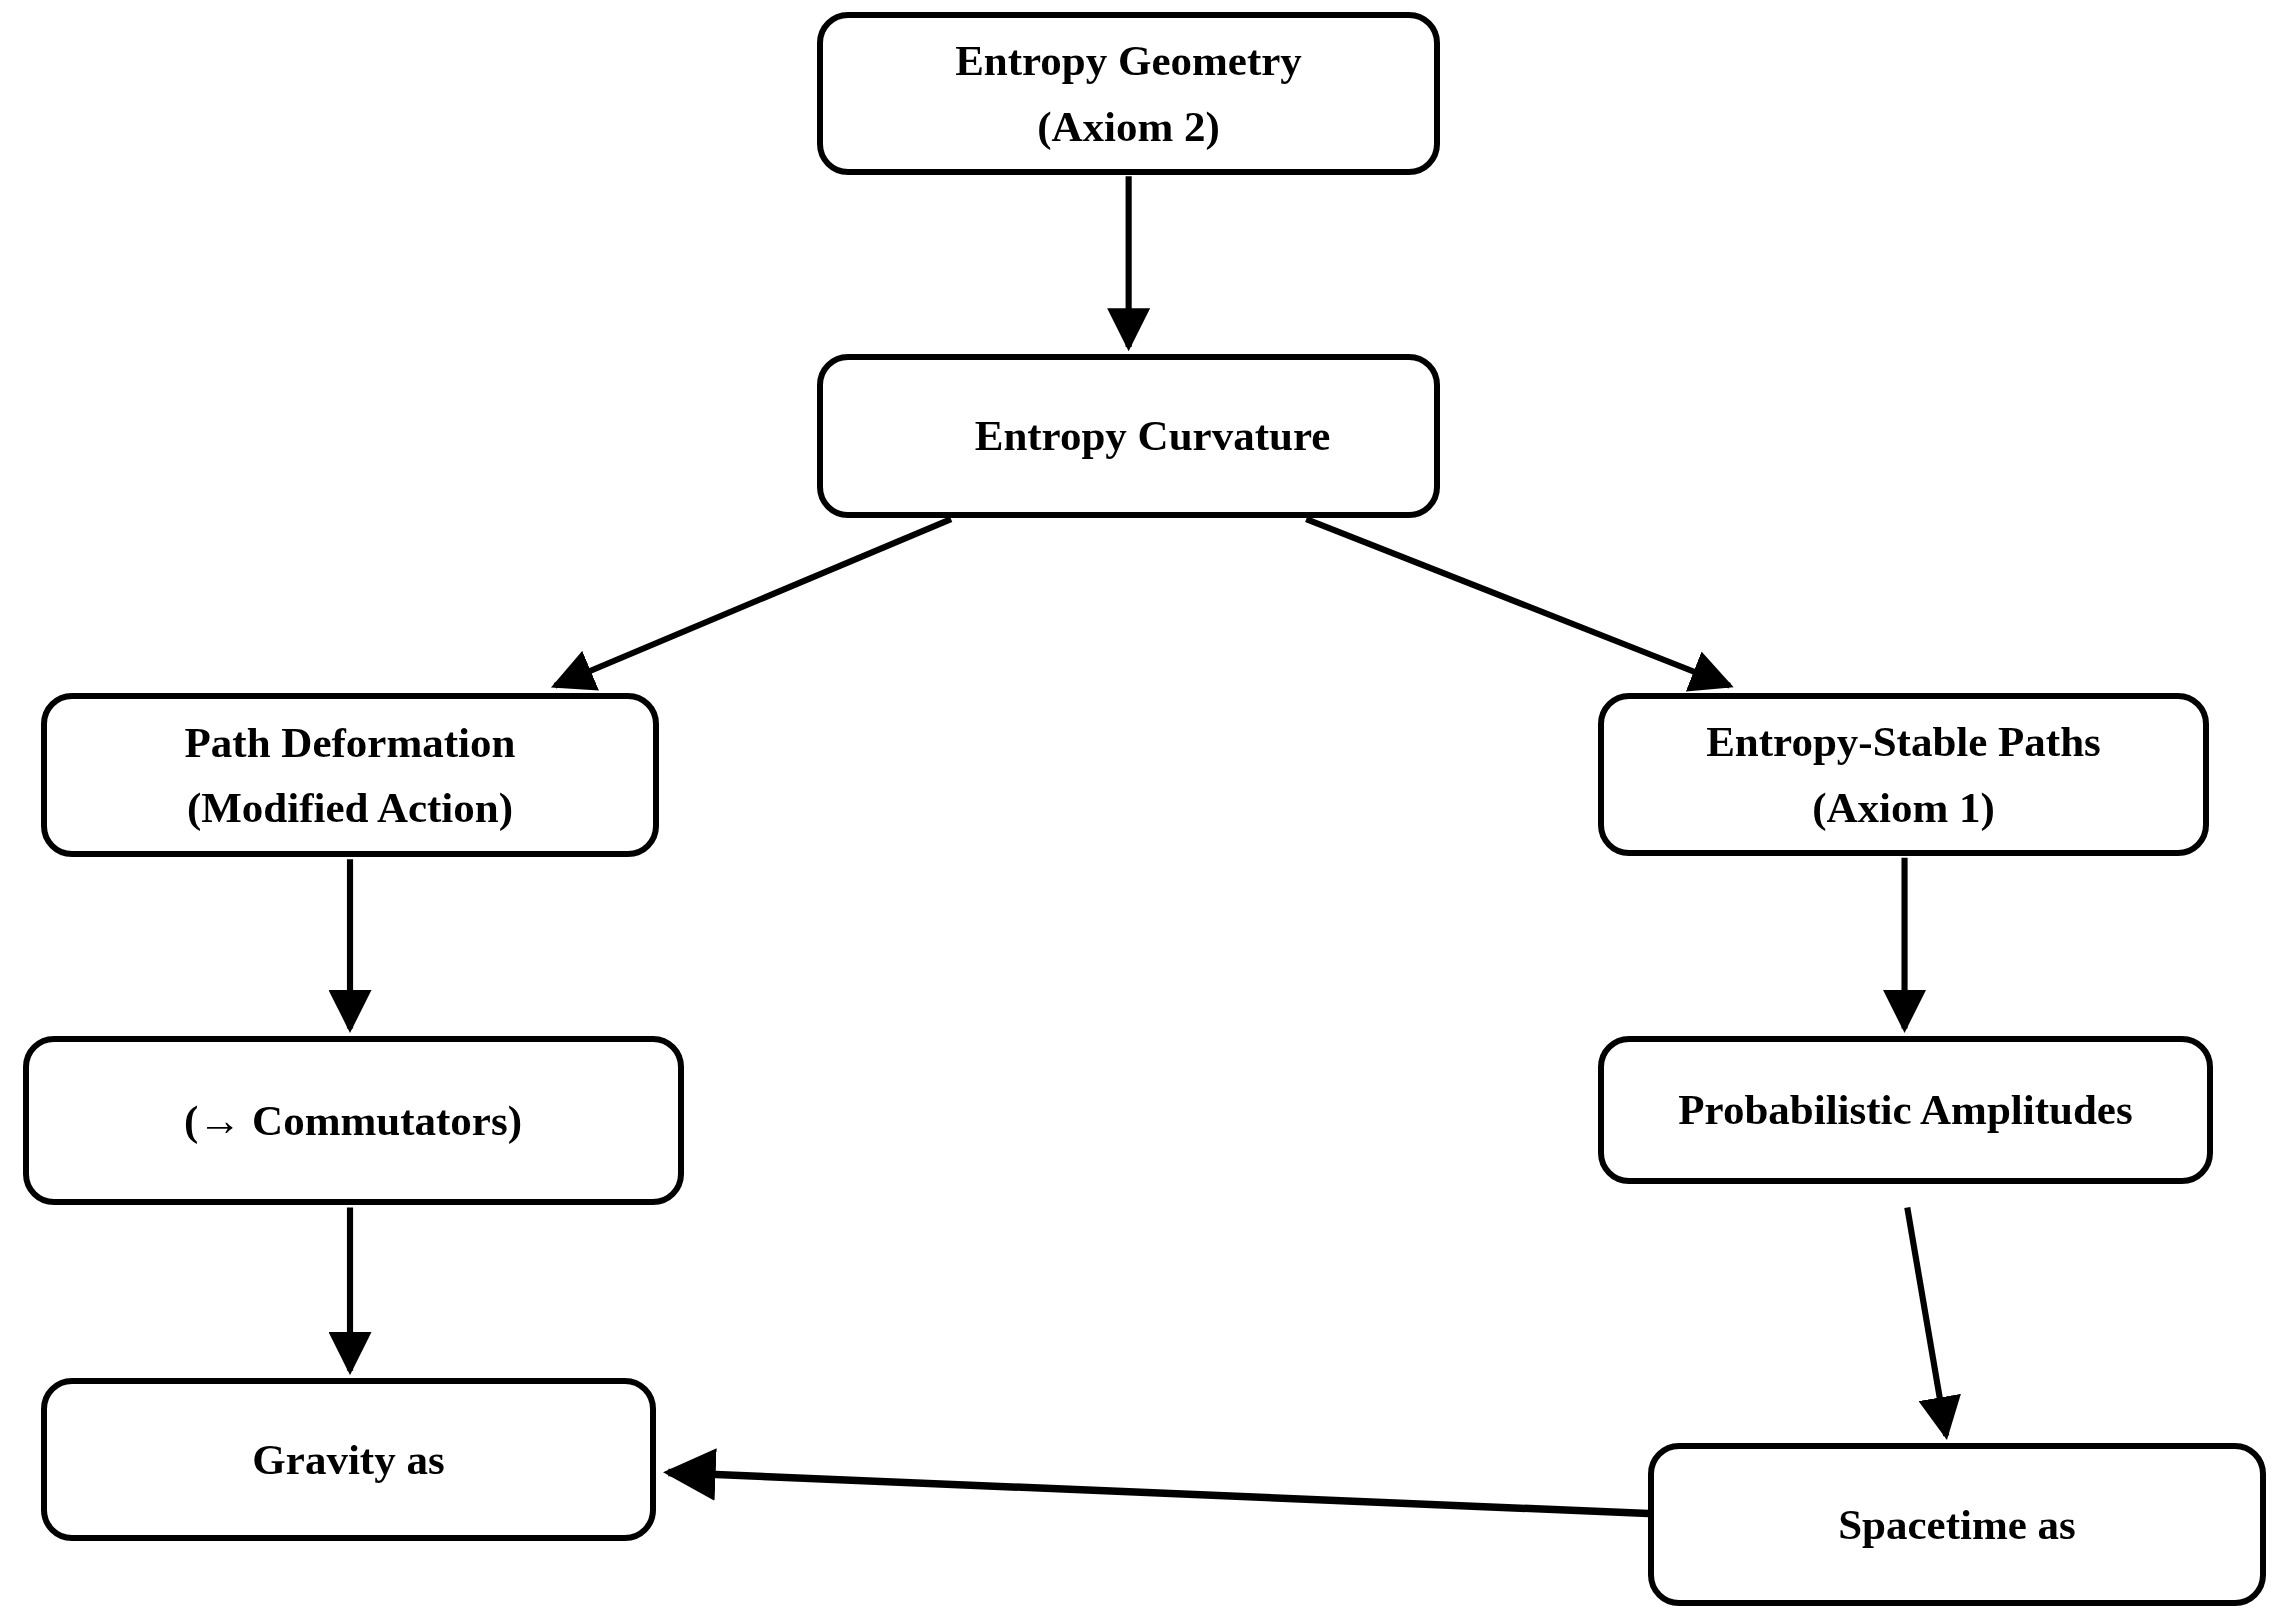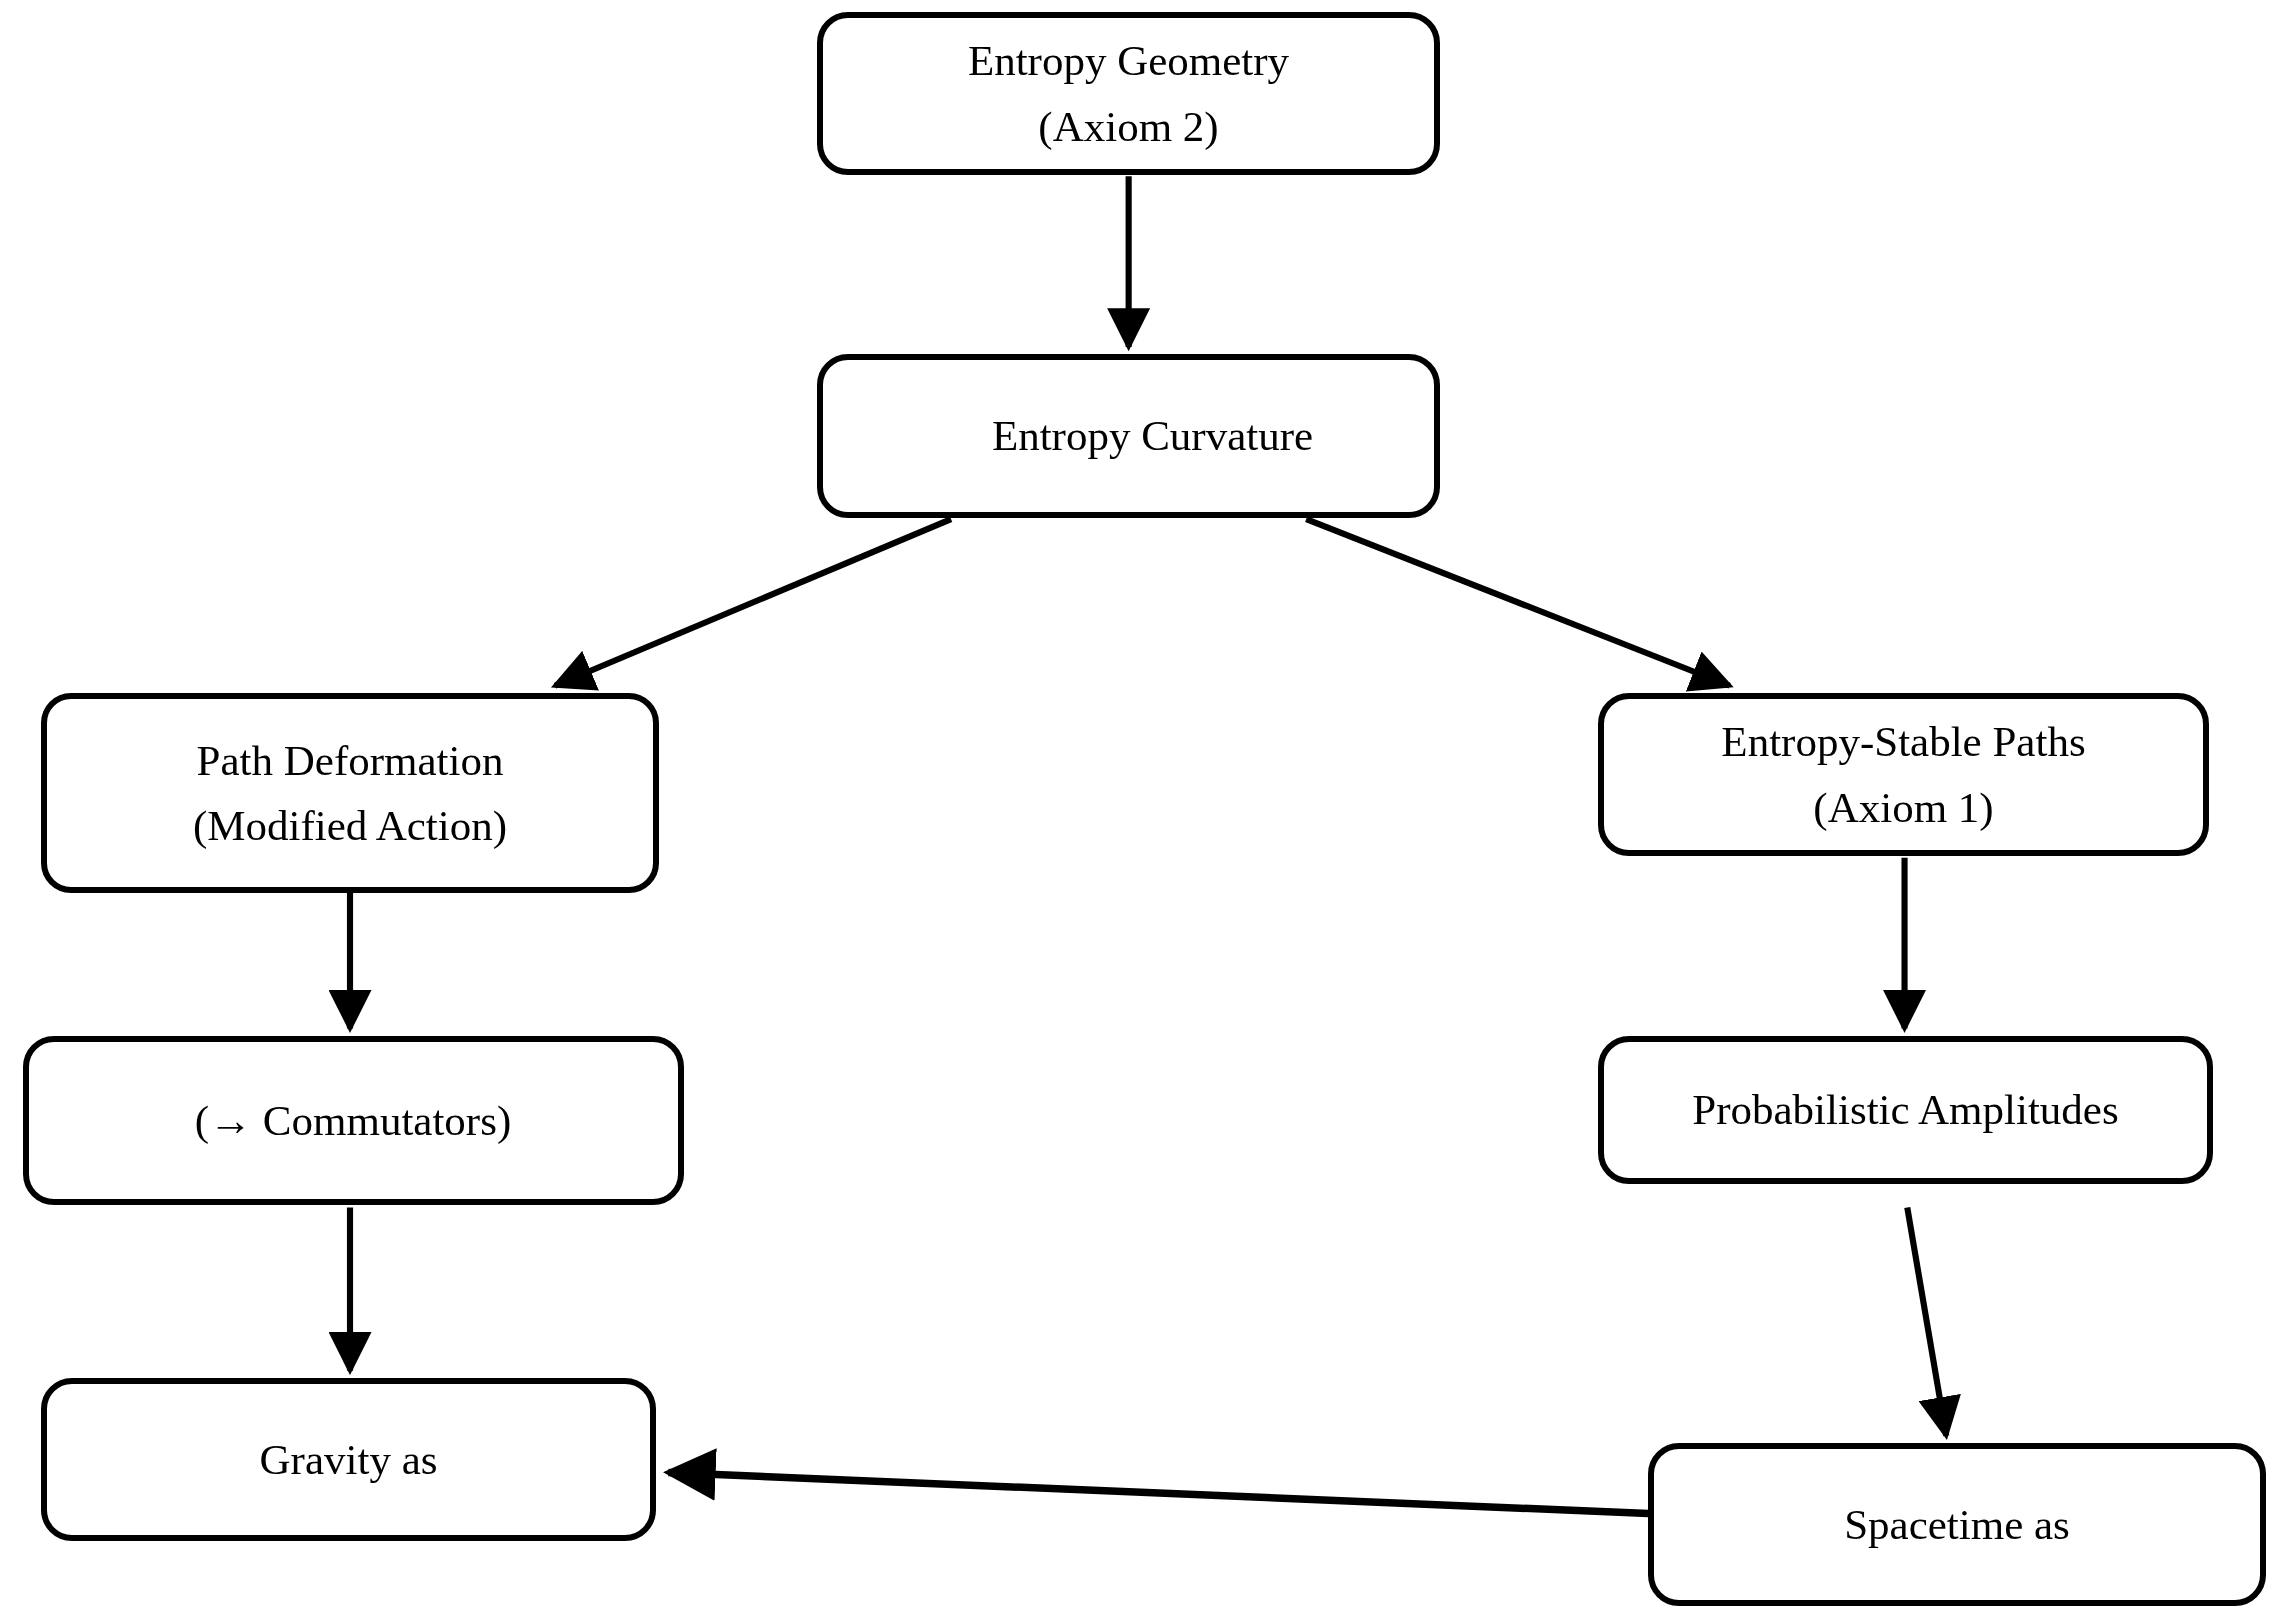--- a/index.html
+++ b/index.html
@@ -31,20 +31,21 @@
     display: flex;
     flex-direction: column;
     justify-content: center;
     align-items: center;
     text-align: center;
     font-size: 43px;
     line-height: 1.52;
   }
   .node .line {
     white-space: nowrap;
+    font-weight: bold;
   }
 </style>
 </head>
 <body>
 
 <div class="canvas">
 
   <svg class="edges-svg" viewBox="0 0 3327 2366" xmlns="http://www.w3.org/2000/svg">
     <defs>
       <marker id="arrowhead" viewBox="0 0 10 10" refX="9" refY="5" markerWidth="7" markerHeight="7" orient="auto-start-reverse">
@@ -63,21 +64,21 @@
 
   <div class="node" style="left:817px; top:12.3px; width:623px; height:163px;">
     <div class="line">Entropy Geometry</div>
     <div class="line">(Axiom 2)</div>
   </div>
 
   <div class="node" style="left:817px; top:354px; width:623px; height:164px;padding-left:48px;">
     <div class="line">Entropy Curvature</div>
   </div>
 
-  <div class="node" style="left:41px; top:693px; width:618px; height:200px;border-radius:30px;">
+  <div class="node" style="left:41px; top:693px; width:618px; height:164px;">
     <div class="line">Path Deformation</div>
     <div class="line">(Modified Action)</div>
   </div>
 
   <div class="node" style="left:1598px; top:693px; width:611px; height:163px;">
     <div class="line">Entropy-Stable Paths</div>
     <div class="line">(Axiom 1)</div>
   </div>
 
   <div class="node" style="left:22.5px; top:1036px; width:661px; height:169px;">

